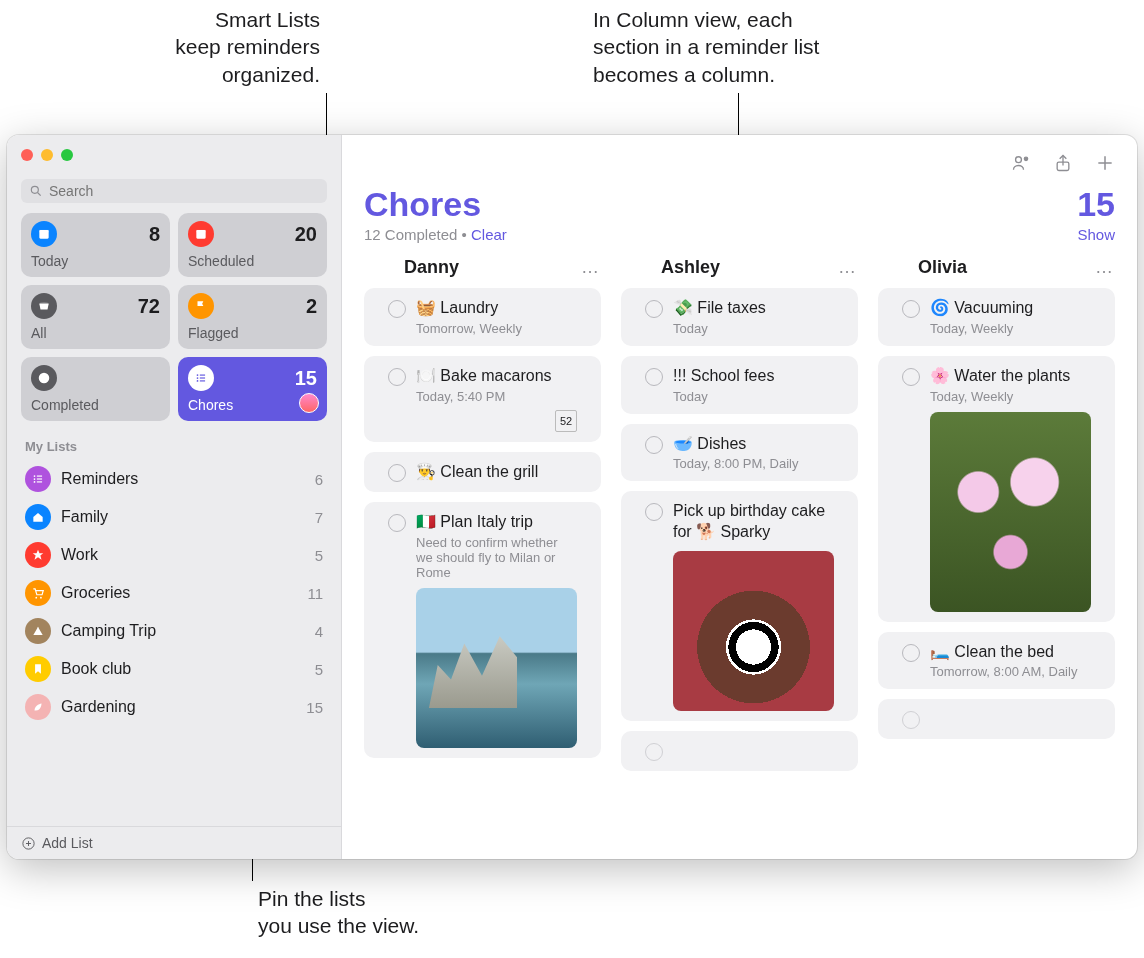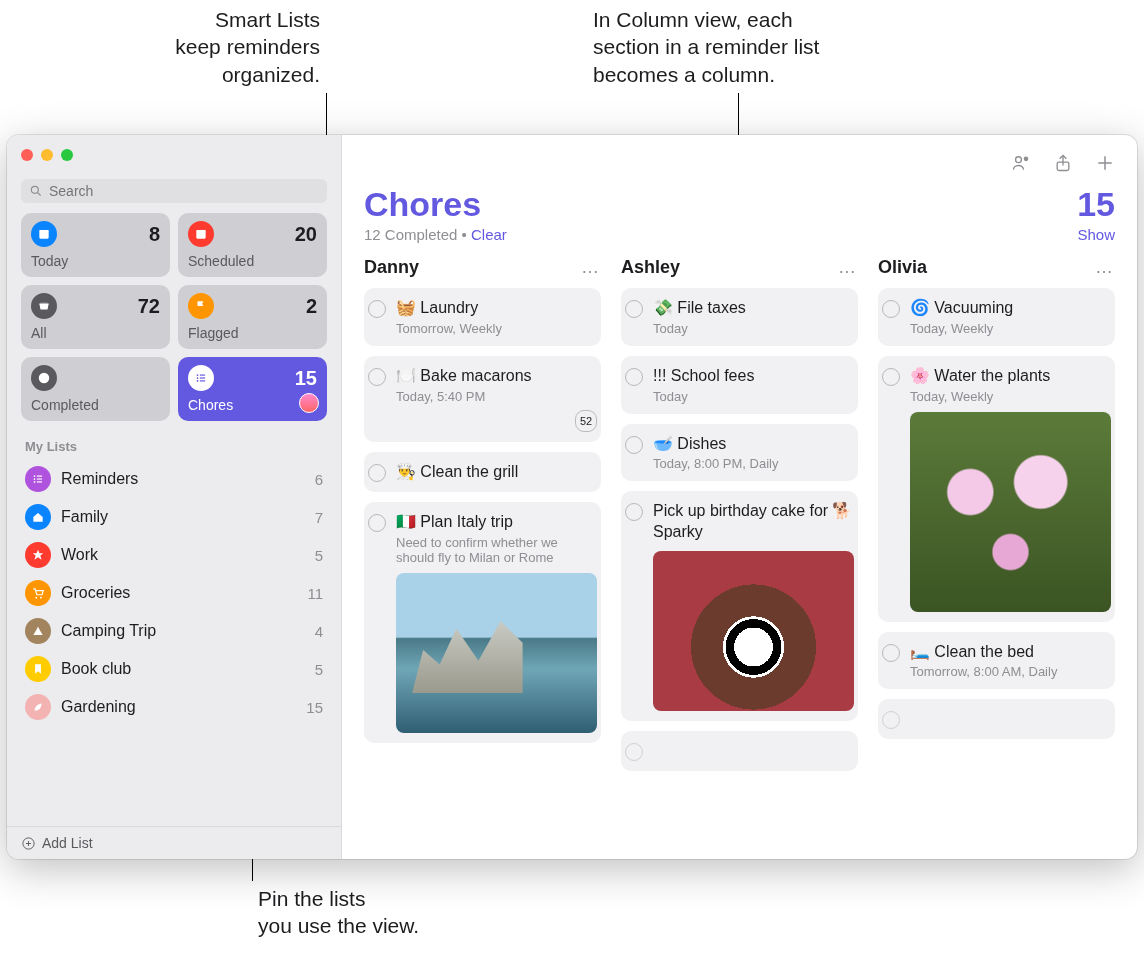--- a/index.html
+++ b/index.html
@@ -75,29 +75,29 @@
   .main{flex:1;display:flex;flex-direction:column;padding:18px 22px 0;}
   .toolbar{display:flex;justify-content:flex-end;gap:22px;color:#8e8e93;}
   .toolbar svg{width:20px;height:20px;cursor:pointer;}
   .title-row{display:flex;justify-content:space-between;align-items:baseline;margin-top:12px;}
   .title{font-size:34px;font-weight:700;color:#6358e0;}
   .big-count{font-size:34px;font-weight:600;color:#6358e0;}
   .sub-row{display:flex;justify-content:space-between;color:#8e8e93;font-size:15px;margin-top:2px;}
   .sub-row .clear,.sub-row .show{color:#6358e0;cursor:pointer;}
   .columns{display:flex;gap:20px;margin-top:14px;overflow:hidden;flex:1;}
   .col{flex:1;min-width:0;display:flex;flex-direction:column;gap:10px;}
-  .col-head{display:flex;justify-content:space-between;font-weight:700;font-size:18px;}
+  .col-head{display:flex;justify-content:space-between;font-weight:700;font-size:18px;margin-left:40px;}
   .col-head .more{color:#8e8e93;cursor:pointer;font-weight:400;letter-spacing:2px;}
-  .card{background:#f1f1f3;border-radius:10px;padding:10px 4px;display:flex;gap:10px;align-items:flex-start;}
+  .card{background:#f1f1f3;border-radius:10px;padding:10px 24px;display:flex;gap:10px;align-items:flex-start;}
   .radio{width:18px;height:18px;border:1.5px solid #b8b8bd;border-radius:50%;flex-shrink:0;margin-top:2px;cursor:pointer;}
   .card-body{flex:1;min-width:0;}
   .card-title{font-size:16px;line-height:1.3;word-wrap:break-word;}
   .card-sub{font-size:13px;color:#8e8e93;margin-top:2px;}
   .card-note{font-size:13px;color:#8e8e93;margin-top:2px;}
-  .badge-52{margin-top:6px;margin-left:auto;width:22px;height:22px;border:1px solid #bbb;border-radius:9px;font-size:11px;display:flex;align-items:center;justify-content:center;}
+  .badge-52{margin-top:6px;margin-left:auto;width:22px;height:22px;border:1px solid #bbb;border-radius:2px;font-size:11px;display:flex;align-items:center;justify-content:center;}
   .card-img{margin-top:8px;width:100%;height:160px;border-radius:8px;}
   .img-sea{background:linear-gradient(180deg,#a9d1e8 0%,#a9d1e8 40%,#4a7a88 41%,#6fa6b6 60%,#2f5e72 100%);position:relative;}
   .img-sea::after{content:"";position:absolute;left:8%;top:30%;width:55%;height:45%;background:linear-gradient(#c9cac2,#9a9a8e);clip-path:polygon(0 100%,10% 40%,25% 60%,40% 10%,60% 55%,80% 0%,100% 30%,100% 100%);}
   .img-dog{background:radial-gradient(circle at 50% 60%,#fff 0 14%,#000 14% 20%,#fff 20% 22%,#6b3b2e 22% 45%,#a83b43 45% 100%);}
   .img-flowers{background:radial-gradient(circle at 30% 40%,#f4c9e8 0 12%,transparent 13%),radial-gradient(circle at 65% 35%,#f7d2ec 0 14%,transparent 15%),radial-gradient(circle at 50% 70%,#e8a8d6 0 10%,transparent 11%),linear-gradient(180deg,#5c7b3a,#3b5423);height:200px;}
   .card.empty .radio{border-color:#d0d0d4;}
   
   .c-blue{background:#0a84ff;} .c-red{background:#ff3b30;} .c-grey{background:#5a5a5e;} .c-orange{background:#ff9500;}
   .c-purple{background:#af52de;} .c-yellow{background:#ffcc00;} .c-brown{background:#a2845e;} .c-pink{background:#f4b3b3;}
 </style>

